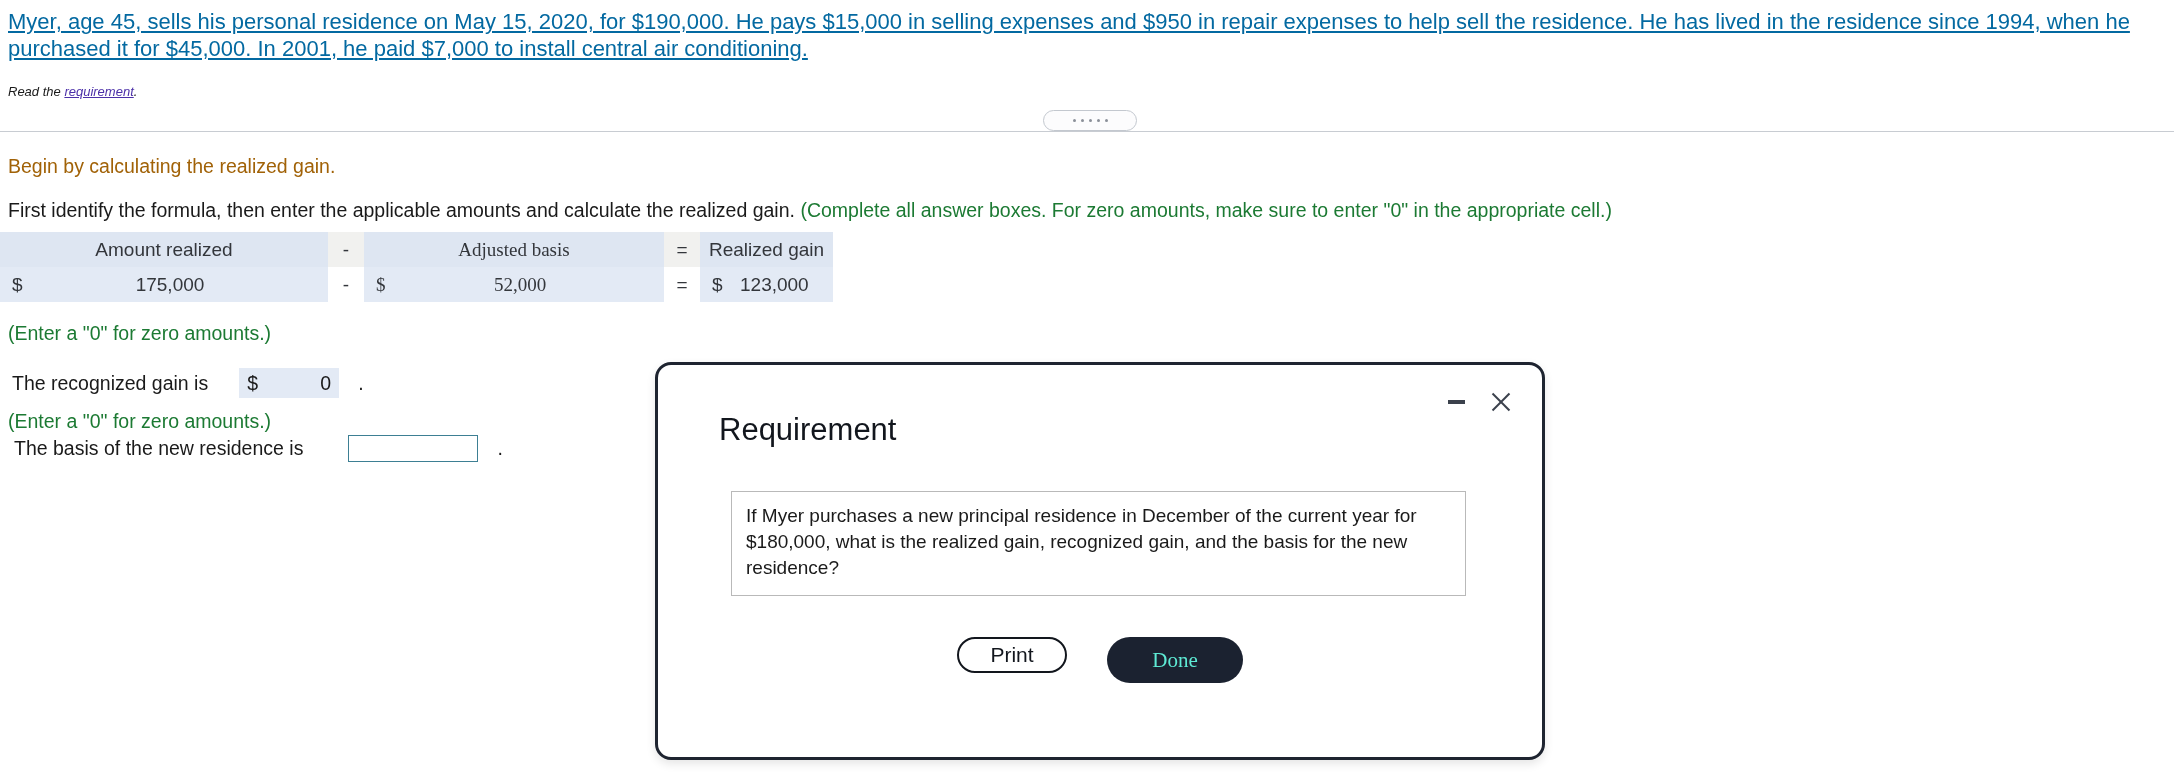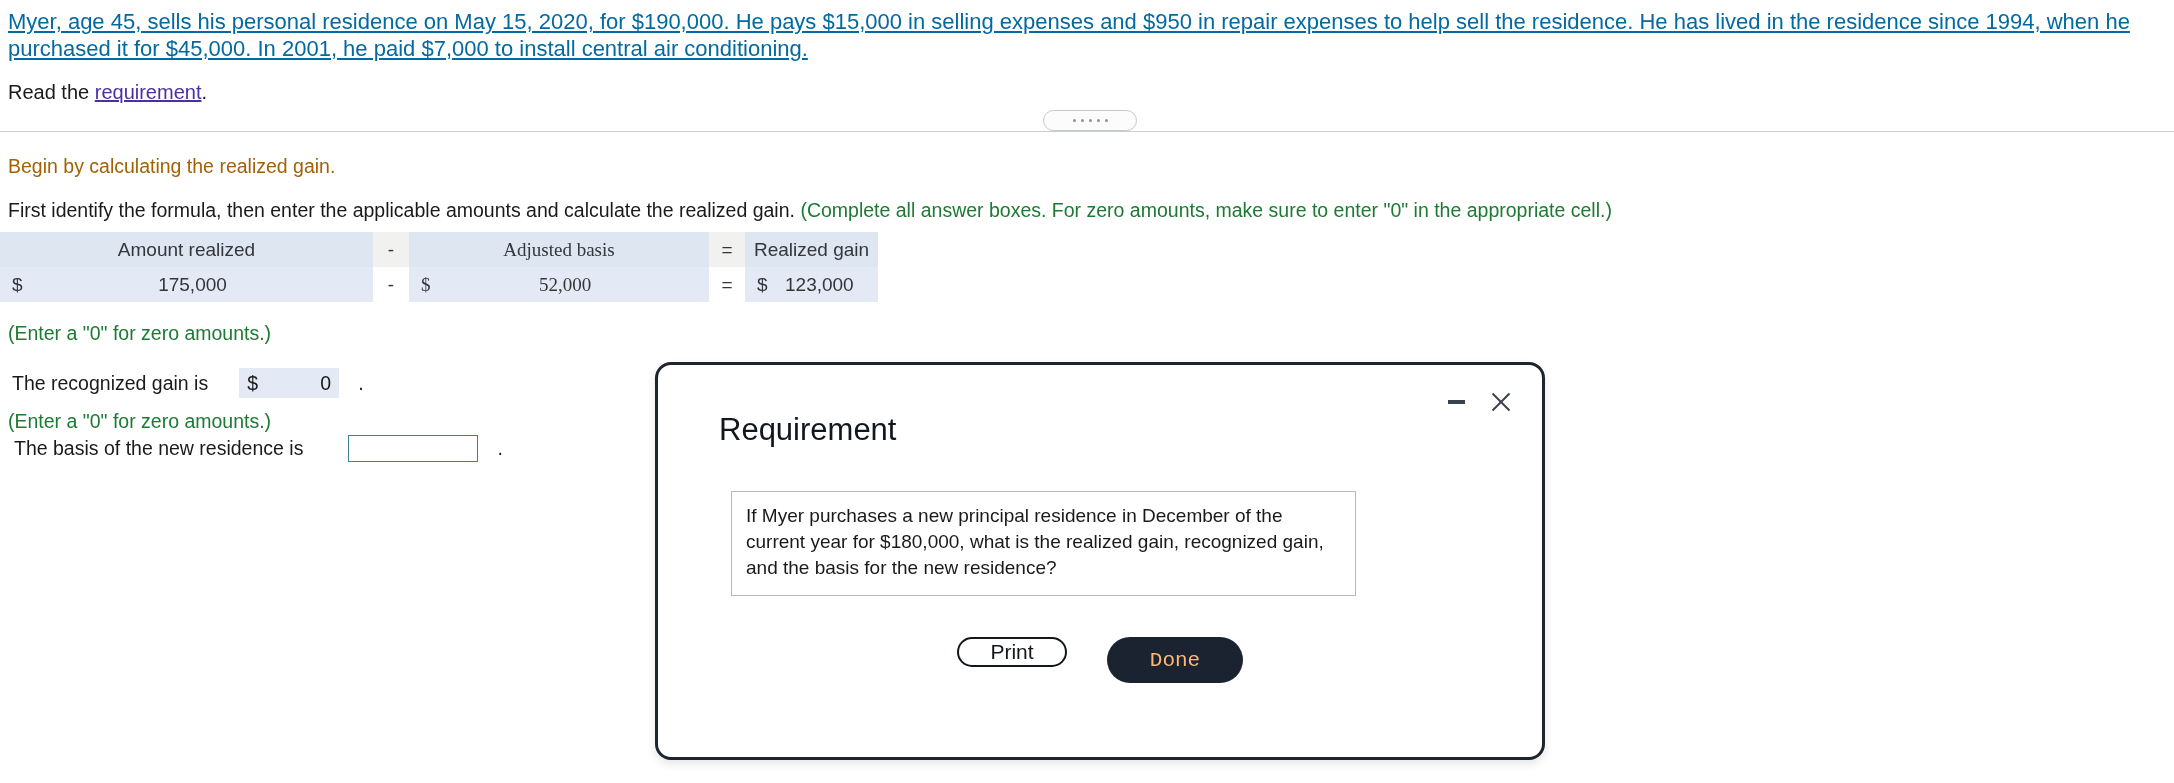--- a/index.html
+++ b/index.html
@@ -27,23 +27,24 @@
     font-size: 22px;
     line-height: 27px;
     color: #0369a1;
     text-decoration: underline;
   }
 
   .read-line {
     position: absolute;
     left: 8px;
     top: 79px;
-    font-size: 20px;
+    font-size: 13px;
     line-height: 26px;
     color: #1a1a1a;
+    font-style: italic;
   }
   .req-link {
     color: #4b2fa8;
     text-decoration: underline;
     cursor: pointer;
   }
 
   
   .splitter {
     position: absolute;
@@ -148,21 +149,21 @@
   .cell-inner .dollar {
     padding-left: 12px;
     width: 22px;
     text-align: left;
   }
   .cell-inner .amt {
     flex: 1;
     text-align: center;
     padding-right: 22px;
   }
-  .w-amount { width: 373px; margin-top: 47px; }
+  .w-amount { width: 328px; margin-top: 47px; }
   .w-basis  { width: 300px; font-family: Liberation Serif, serif; }
   .w-gain   { width: 133px; }
 
   .w-gain .amt {
     text-align: left;
     padding-left: 6px;
     padding-right: 16px;
   }
 
   
@@ -279,21 +280,21 @@
     height: 2px;
     background: #3b414c;
   }
   .btn-close:before { transform: rotate(45deg); }
   .btn-close:after  { transform: rotate(-45deg); }
 
   .req-box {
     position: absolute;
     left: 73px;
     top: 126px;
-    width: 625px;
+    width: 735px;
     min-height: 76px;
     border: 1px solid #b9b9b9;
     background: #ffffff;
     box-sizing: border-box;
     padding: 11px 16px 14px 14px;
     font-size: 19px;
     line-height: 26px;
     color: #1a1a1a;
   }
 
@@ -301,37 +302,37 @@
     position: absolute;
     left: 0;
     top: 272px;
     width: 100%;
     display: flex;
     justify-content: center;
     gap: 40px;
   }
   .btn-print {
     width: 110px;
-    height: 30px;
+    height: 36px;
     border-radius: 21px;
     border: 2.5px solid #12161d;
     background: #ffffff;
     color: #12161d;
     font-family: "Liberation Sans", sans-serif;
     font-size: 21px;
     cursor: pointer;
   }
   .btn-done {
     width: 136px;
     height: 46px;
     border-radius: 23px;
     border: none;
     background: #1b2230;
-    color: #fdba74;
-    font-family: Liberation Mono, monospace;
+    color: #5eead4;
+    font-family: Liberation Serif, serif;
     font-size: 21px;
     cursor: pointer;
   }
 </style>
 </head>
 <body>
 
 <div class="problem-stem">Myer, age 45, sells his personal residence on May 15, 2020, for $190,000. He pays $15,000 in selling expenses and $950 in repair expenses to help sell the residence. He has lived in the residence since 1994, when he purchased it for $45,000. In 2001, he paid $7,000 to install central air conditioning.</div>
 
 <div class="read-line"><span>Read the </span><span class="req-link">requirement</span><span>.</span></div>

